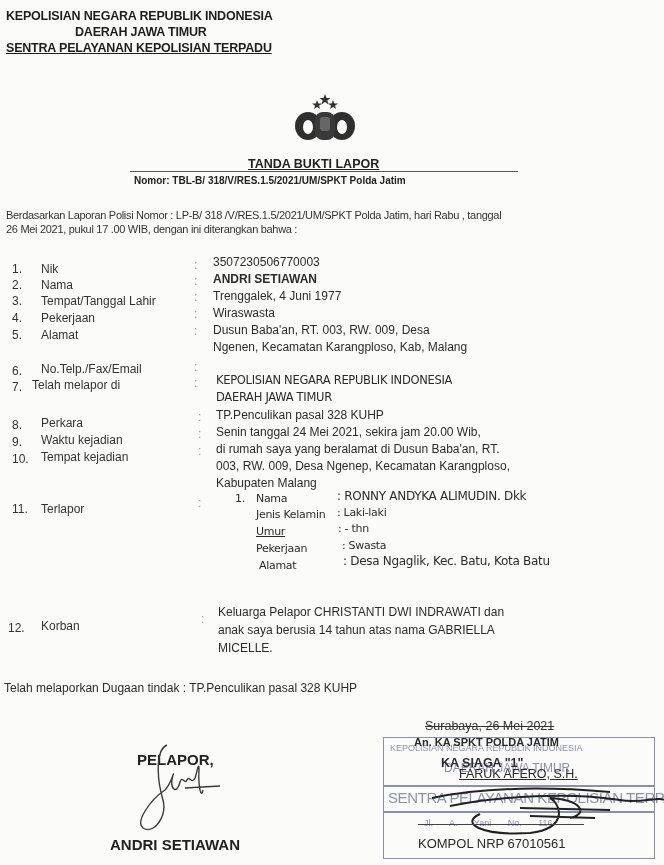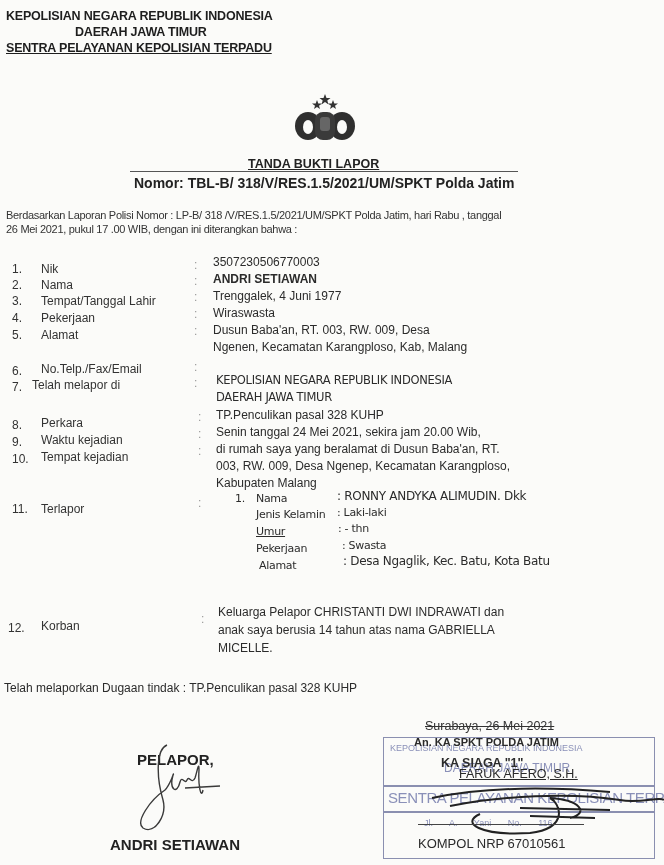--- a/index.html
+++ b/index.html
@@ -6,21 +6,21 @@
   body {
     width: 664px; height: 865px; overflow: hidden; position: relative;
     background: #fbfbf9;
     font-family: "Liberation Sans", sans-serif;
     color: #2a2a2a;
   }
   .abs { position: absolute; white-space: nowrap; }
   .hdr { font-size: 12.5px; font-weight: 600; color: #1e1e1e; letter-spacing: -0.2px; }
   .hdr.u { text-decoration: underline; }
   .title { font-size: 12.5px; font-weight: 700; text-decoration: underline; color: #222; }
-  .nomor { font-size: 14px; font-weight: 700; color: #222; }
+  .nomor { font-size: 10px; font-weight: 700; color: #222; }
   .rule { position: absolute; height: 1px; background: #555; }
   .intro { font-size: 11px; color: #333; letter-spacing: -0.3px; text-align: center; }
   .row-no { font-size: 12px; color: #333; }
   .row-label { font-size: 12px; color: #333; }
   .colon { font-size: 12px; color: #999; }
   .val { font-size: 12px; color: #2b2b2b; }
   .val.b { font-weight: 700; }
   .val.serif-ish { font-family: "DejaVu Sans", sans-serif; font-size: 11.5px; letter-spacing: -0.3px; }
   .sub { font-family: "DejaVu Sans", sans-serif; font-size: 11px; color: #2b2b2b; letter-spacing: -0.3px; }
   .sig-label { font-size: 15px; font-weight: 700; color: #222; }

